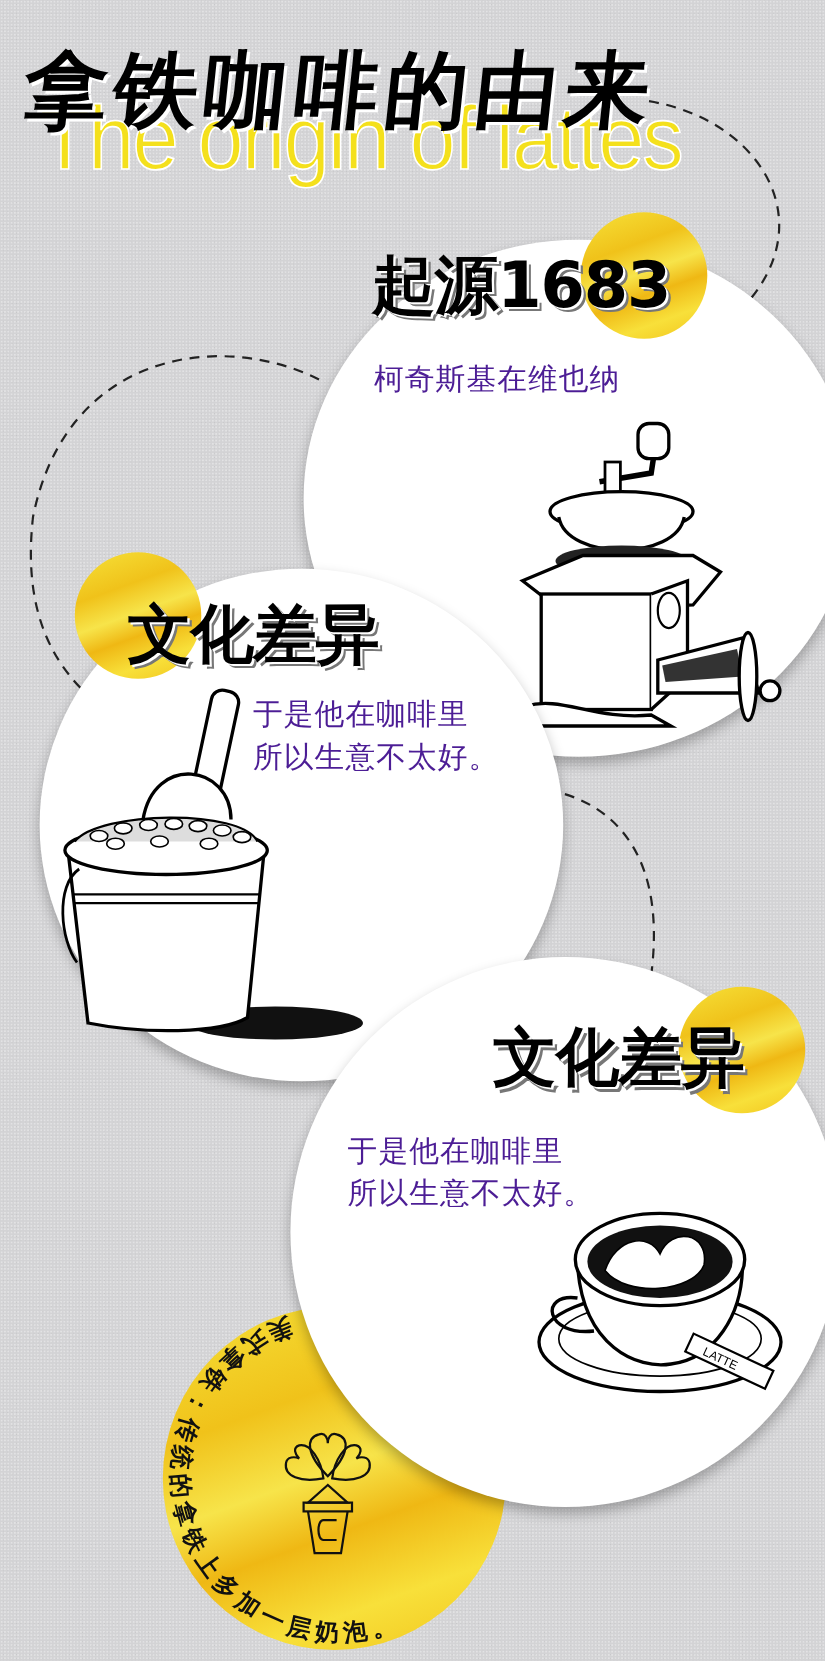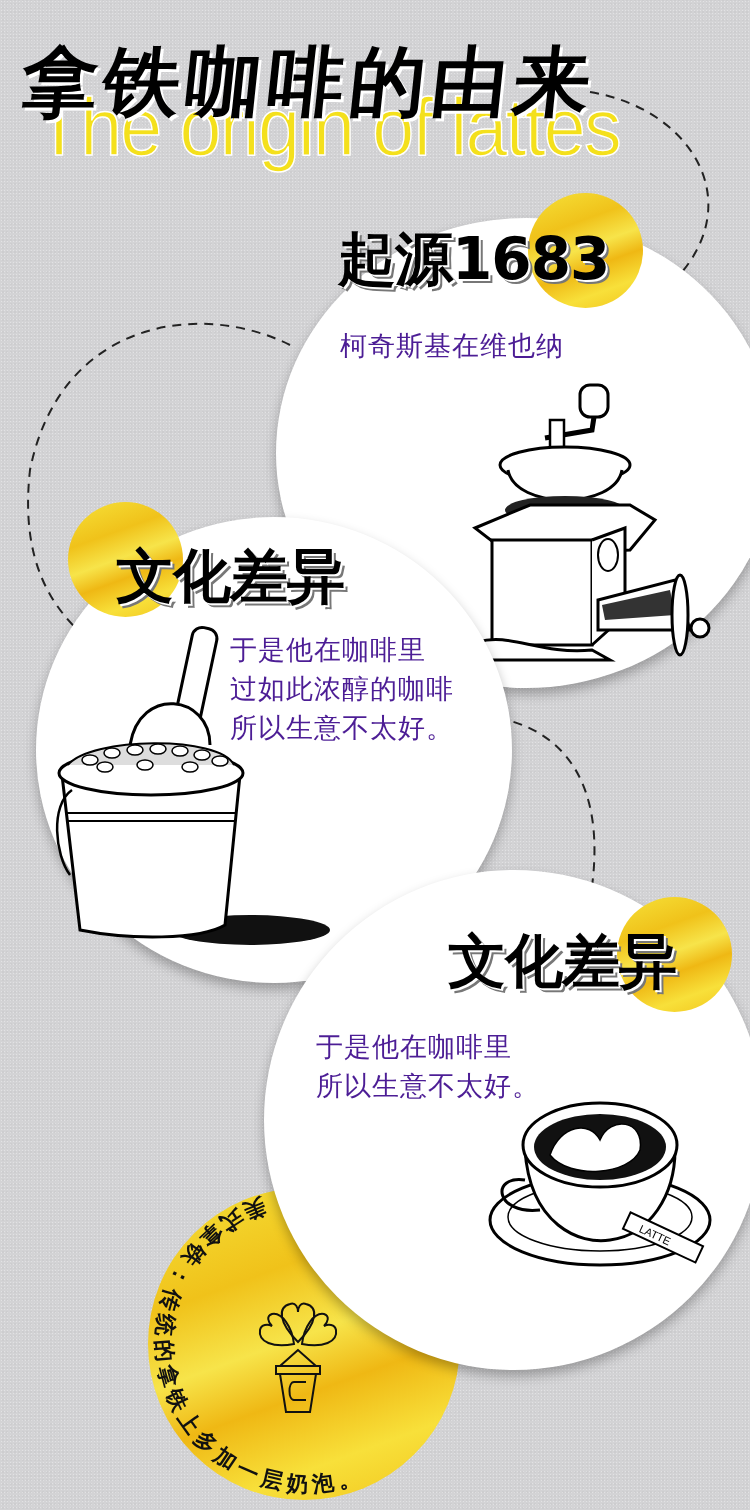--- a/index.html
+++ b/index.html
@@ -63,21 +63,20 @@
   <ellipse cx="210" cy="235" rx="8" ry="40" fill="#fff" stroke="#000" stroke-width="3"></ellipse>
   <circle cx="230" cy="248" r="9" fill="#fff" stroke="#000" stroke-width="3"></circle>
   <path d="M8 262 C 40 252, 70 275, 122 270 L 140 280 L20 280 Z" fill="#fff" stroke="#000" stroke-width="3"></path>
 </svg>
 
 <div class="circle" style="left:36px;top:517px;width:476px;height:466px;"></div>
 <div class="gold" style="left:68px;top:502px;width:115px;height:115px;"></div>
 <div class="sec-title" style="left:116px;top:520px;margin-top:27px;">文化差异</div>
 <div class="body" style="left:230px;top:630px;">
   <div>于是他在咖啡里</div>
-  <div>过如此浓醇的咖啡</div>
   <div>所以生意不太好。</div>
 </div>
 <svg width="240" height="320" style="left:50px;top:625px;">
   <rect x="132" y="2" width="25" height="110" rx="10" transform="rotate(12 145 60)" fill="#fff" stroke="#000" stroke-width="3"></rect>
   <path d="M80 120 C 90 60, 160 70, 160 120" fill="#fff" stroke="#000" stroke-width="3"></path>
   <ellipse cx="200" cy="305" rx="80" ry="15" fill="#111"></ellipse>
   <path d="M12 150 L30 305 C 80 315, 150 315, 175 300 L190 150 Z" fill="#fff" stroke="#000" stroke-width="3"></path>
   <ellipse cx="101" cy="148" rx="92" ry="22" fill="#fff" stroke="#000" stroke-width="3"></ellipse>
   <path d="M18 140 C 40 112, 170 110, 184 140" fill="#ddd" stroke="#000" stroke-width="2"></path>
   <g fill="#fff" stroke="#000" stroke-width="1.5">

